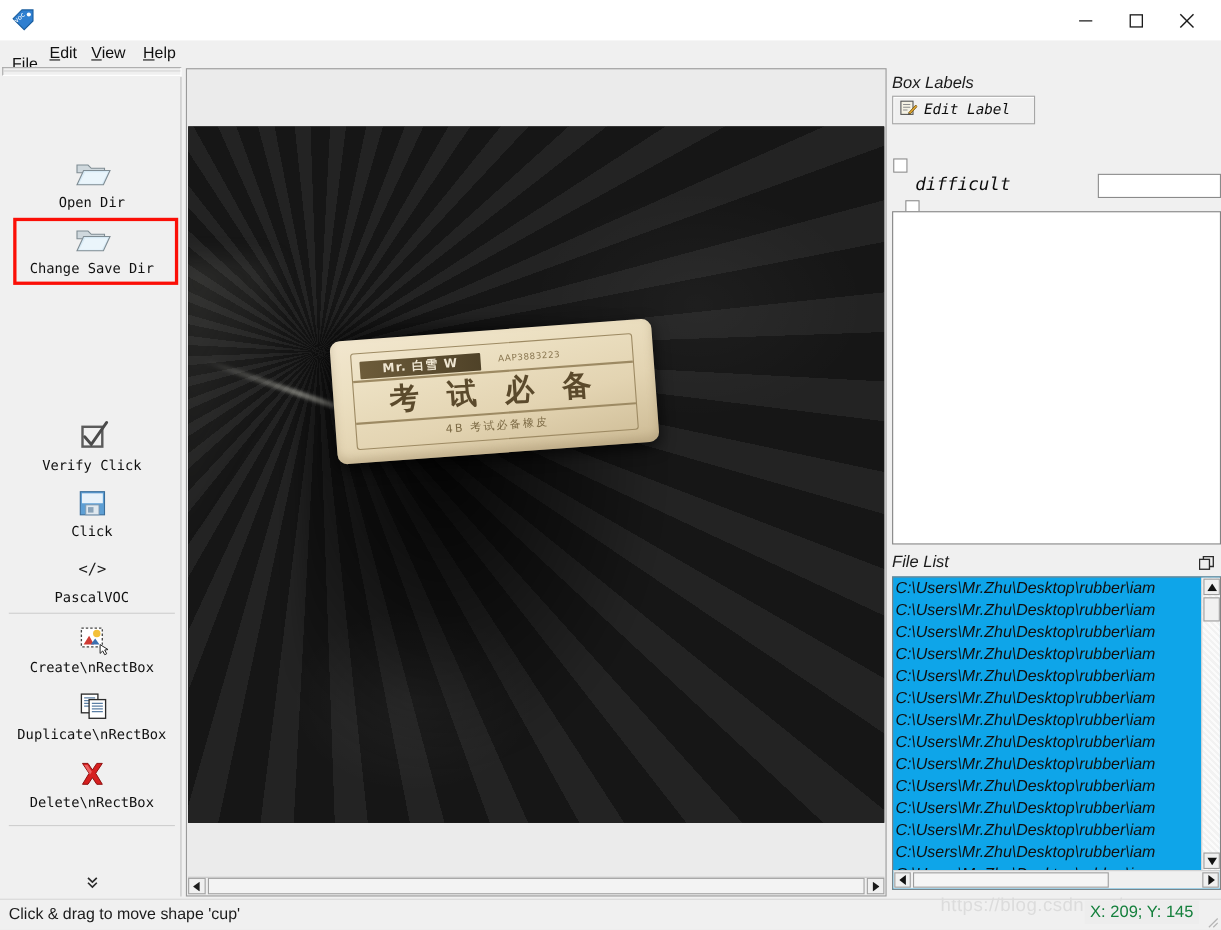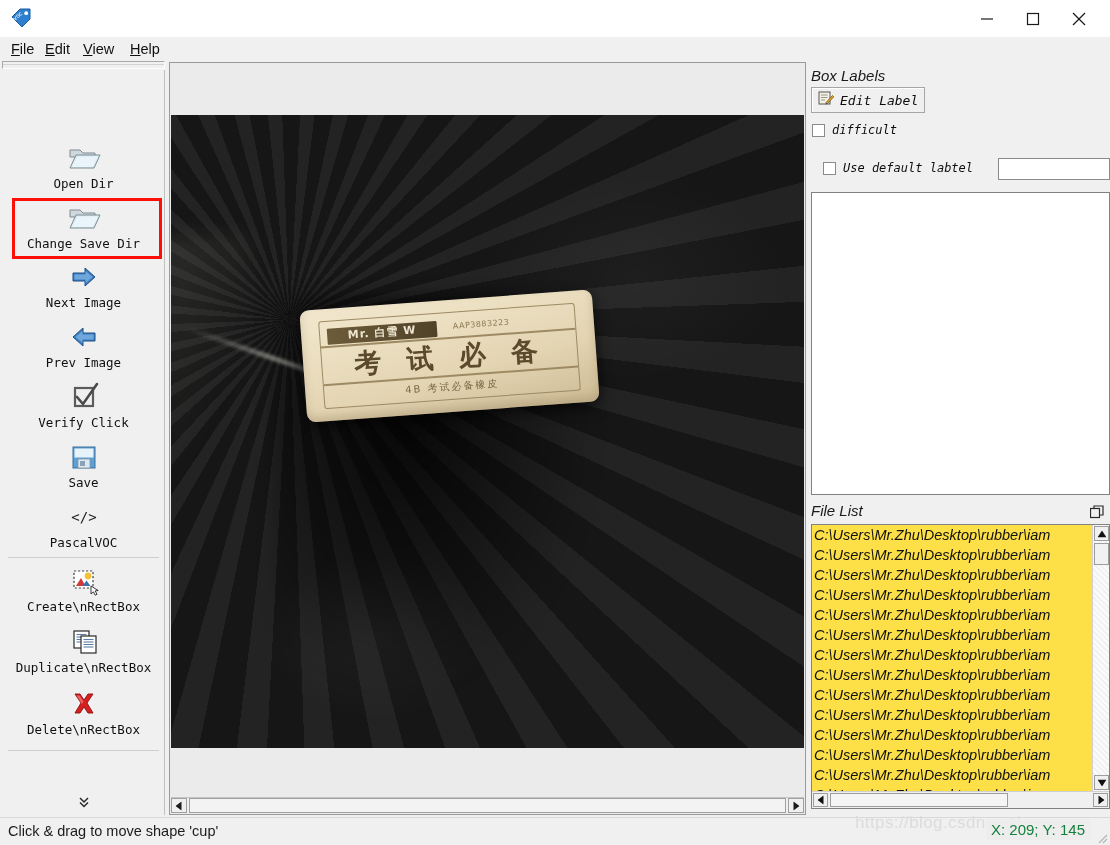--- a/index.html
+++ b/index.html
@@ -21,21 +21,21 @@
   .wbtn-min{left:964px;}
   .wbtn-max{left:1010px;}
   .wbtn-close{left:1056px;}
   .wbtn svg{position:absolute;left:50%;top:50%;transform:translate(-50%,-50%);}
 
   
   .menubar{position:absolute;left:0;top:37px;width:1110px;height:24px;background:#f0f0f0;}
   .menuitem{position:absolute;top:2px;height:20px;font-size:14.5px;color:#101010;
     padding:0 5px;line-height:20px;cursor:default;}
   .menuitem .mn{text-decoration:underline;}
-  .m0{left:6px;} .m1{left:40px;} .m2{left:78px;} .m3{left:125px;}
+  .m0{left:6px;margin-top:10px;} .m1{left:40px;} .m2{left:78px;} .m3{left:125px;}
 
   
   .toolwrap{position:absolute;left:0;top:61px;width:168px;height:754px;background:#f0f0f0;}
   .toolgrip{position:absolute;left:2px;top:0px;width:163px;height:8px;
     border:1px solid #a8a8a8;border-bottom-color:#ffffff;border-right-color:#ffffff;
     background:#f0f0f0;box-sizing:border-box;}
   .toolgrip:after{content:"";position:absolute;left:0;top:2px;width:100%;height:1px;background:#d4d4d4;}
   .toolbar{position:absolute;left:2px;top:9px;width:163px;height:745px;background:#f0f0f0;
     border-right:1px solid #c0c0c0;box-sizing:border-box;}
   .tool{position:absolute;left:0;width:163px;text-align:center;cursor:default;}
@@ -99,43 +99,43 @@
   .hscroll .arr.l{left:0;} .hscroll .arr.r{right:0;}
   .hscroll .thumb{position:absolute;left:18px;right:18px;top:0;height:15px;background:#f3f3f3;
     border:1px solid #a0a0a0;box-sizing:border-box;}
   .arrglyph{position:absolute;left:50%;top:50%;transform:translate(-50%,-50%);}
 
   
   .rightdock{position:absolute;left:807px;top:62px;width:303px;height:753px;background:#f0f0f0;font-style:italic;}
   .dockhdr{position:absolute;left:0;font-size:15px;color:#1b1b1b;}
   .boxlabels-hdr{top:5px;left:4px;}
 
-  .editlabel{position:absolute;left:4px;top:25px;height:26px;padding:0 6px 0 6px;
+  .editlabel{position:absolute;left:4px;top:25px;height:26px;padding:0 22px 0 6px;
     background:#f0f0f0;border:1px solid #a6a6a6;box-sizing:border-box;display:flex;
     align-items:center;gap:6px;cursor:default;
     box-shadow:inset 1px 1px 0 #ffffff;}
   .editlabel .txt{font-family:"DejaVu Sans Mono","Liberation Mono",monospace;font-size:13px;color:#0d0d0d;}
 
   .cbrow{position:absolute;display:flex;align-items:center;gap:7px;}
   .cbox{width:13px;height:13px;background:#ffffff;border:1px solid #8a8a8a;box-sizing:border-box;
     flex:0 0 auto;}
-  .cblbl{font-family:"DejaVu Sans Mono","Liberation Mono",monospace;font-size:12px;color:#0d0d0d;
-    white-space:nowrap;}
+  .cblbl{font-family:"DejaVu Sans Mono","Liberation Mono",monospace;font-size:16px;color:#0d0d0d;
+    white-space:nowrap;margin-top:35px;}
   .difficult-row{left:5px;top:61px;}
   .usedefault-row{left:16px;top:99px;}
   .defaultinput{position:absolute;left:191px;top:96px;width:112px;height:22px;background:#ffffff;
     border:1px solid #8a8a8a;box-sizing:border-box;}
 
   .labellist{position:absolute;left:4px;top:130px;width:299px;height:303px;background:#ffffff;
     border:1px solid #828282;box-sizing:border-box;}
 
   .filelist-hdr{top:440px;left:4px;}
   .dockfloat{position:absolute;left:283px;top:443px;width:14px;height:14px;cursor:default;}
 
-  .filelist{position:absolute;left:4px;top:462px;width:299px;height:285px;background:#fde047;
+  .filelist{position:absolute;left:4px;top:462px;width:299px;height:285px;background:#0ea5e9;
     border:1px solid #828282;box-sizing:border-box;overflow:hidden;}
   .flrows{position:absolute;left:0;top:0;right:17px;bottom:17px;overflow:hidden;}
   .flrow{height:20px;line-height:20px;font-size:14.5px;color:#101010;white-space:nowrap;
     padding-left:2px;overflow:hidden;cursor:default;}
   .fl-vs{position:absolute;right:0;top:0;width:17px;bottom:17px;background:#fafafa;
     background-image:repeating-linear-gradient(45deg,#f2f2f2 0 2px,#fbfbfb 2px 4px);
     border-left:1px solid #d0d0d0;box-sizing:border-box;}
   .fl-vs .sarr{position:absolute;left:1px;width:15px;height:15px;background:#f0f0f0;
     border:1px solid #9d9d9d;box-sizing:border-box;}
   .fl-vs .sarr.up{top:1px;} .fl-vs .sarr.dn{bottom:1px;}
@@ -219,60 +219,42 @@
         <span class="ic">
           <svg width="34" height="30" viewBox="0 0 34 30">
             <path d="M3 7 h10 l3 3 h12 v4 H3 Z" fill="#cfd8dd" stroke="#7f8c93" stroke-width="1"></path>
             <path d="M3 25 L9 12 H33 L27 25 Z" fill="#d7eaf5" stroke="#7f8c93" stroke-width="1"></path>
             <path d="M5 24 L10.5 13.5 H31 L25.5 24 Z" fill="#eaf5fb"></path>
           </svg>
         </span>
         <span class="tl">Open Dir</span>
       </div>
 
-      <div class="tool" style="top:192px">
-        <span class="ic">
-          <svg width="34" height="30" viewBox="0 0 34 30">
-            <path d="M6 11 h12 v-5 l10 9 -10 9 v-5 H6 Z" fill="#3d7fc4" stroke="#1f4f85" stroke-width="1"></path>
-            <path d="M7.5 12.5 h11 v-3.5 l7 6 -7 6 v-3.5 h-11 Z" fill="#7fb4e3" opacity="0.75"></path>
-          </svg>
-        </span>
-        <span class="tl">Next Image</span>
-      </div>
-
-      <div class="tool" style="top:252px">
-        <span class="ic">
-          <svg width="34" height="30" viewBox="0 0 34 30">
-            <path d="M28 11 h-12 v-5 l-10 9 10 9 v-5 h12 Z" fill="#3d7fc4" stroke="#1f4f85" stroke-width="1"></path>
-            <path d="M26.5 12.5 h-11 v-3.5 l-7 6 7 6 v-3.5 h11 Z" fill="#7fb4e3" opacity="0.75"></path>
-          </svg>
-        </span>
-        <span class="tl">Prev Image</span>
-      </div>
+
 
       <div class="tool" style="top:312px">
         <span class="ic">
           <svg width="34" height="30" viewBox="0 0 34 30">
             <rect x="8" y="6" width="18" height="18" fill="none" stroke="#5b5b5b" stroke-width="2.2"></rect>
             <path d="M10 15 L16 22 L30 2" fill="none" stroke="#4a4a4a" stroke-width="2.6" stroke-linecap="round"></path>
           </svg>
         </span>
         <span class="tl">Verify Click</span>
       </div>
 
       <div class="tool" style="top:372px">
         <span class="ic">
           <svg width="34" height="30" viewBox="0 0 34 30">
             <rect x="6" y="5" width="22" height="21" fill="#5e9fd4" stroke="#3a6e9b" stroke-width="1"></rect>
             <rect x="7.5" y="6.5" width="19" height="9" fill="#e8f2fa"></rect>
             <rect x="11" y="17" width="12" height="9" fill="#dfe8ef" stroke="#7f97ab" stroke-width="0.8"></rect>
             <rect x="13" y="19" width="5" height="5" fill="#8aa3b8"></rect>
           </svg>
         </span>
-        <span class="tl">Save</span>
+        <span class="tl">Click</span>
       </div>
 
       <div class="tool" style="top:432px">
         <span class="ic">
           <svg width="34" height="30" viewBox="0 0 34 30">
             <text x="17" y="20" font-family="DejaVu Sans Mono" font-size="14" fill="#1c1c1c" text-anchor="middle">&lt;/&gt;</text>
           </svg>
         </span>
         <span class="tl">PascalVOC</span>
       </div>

